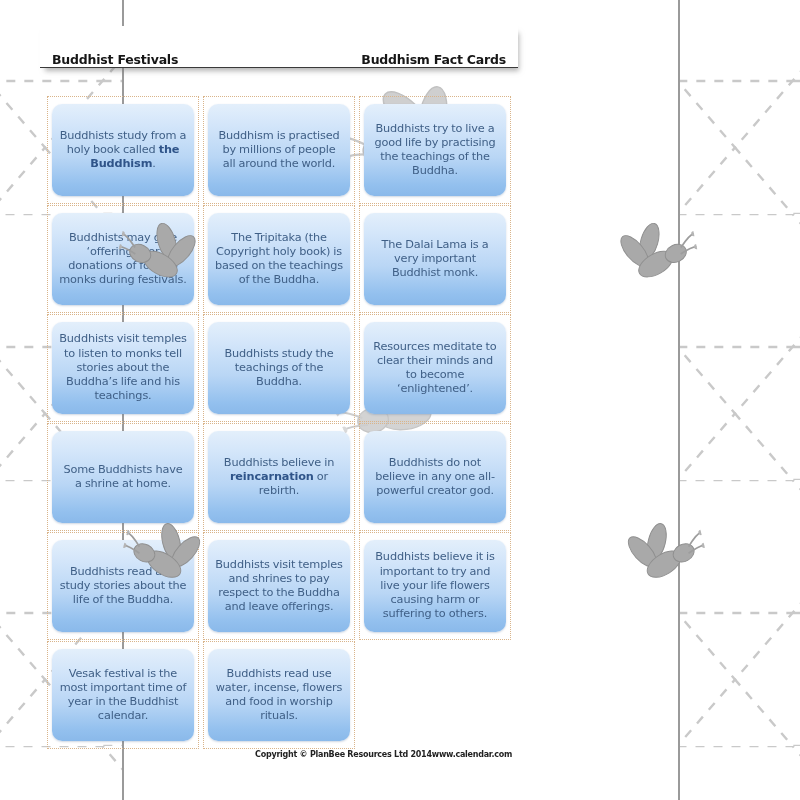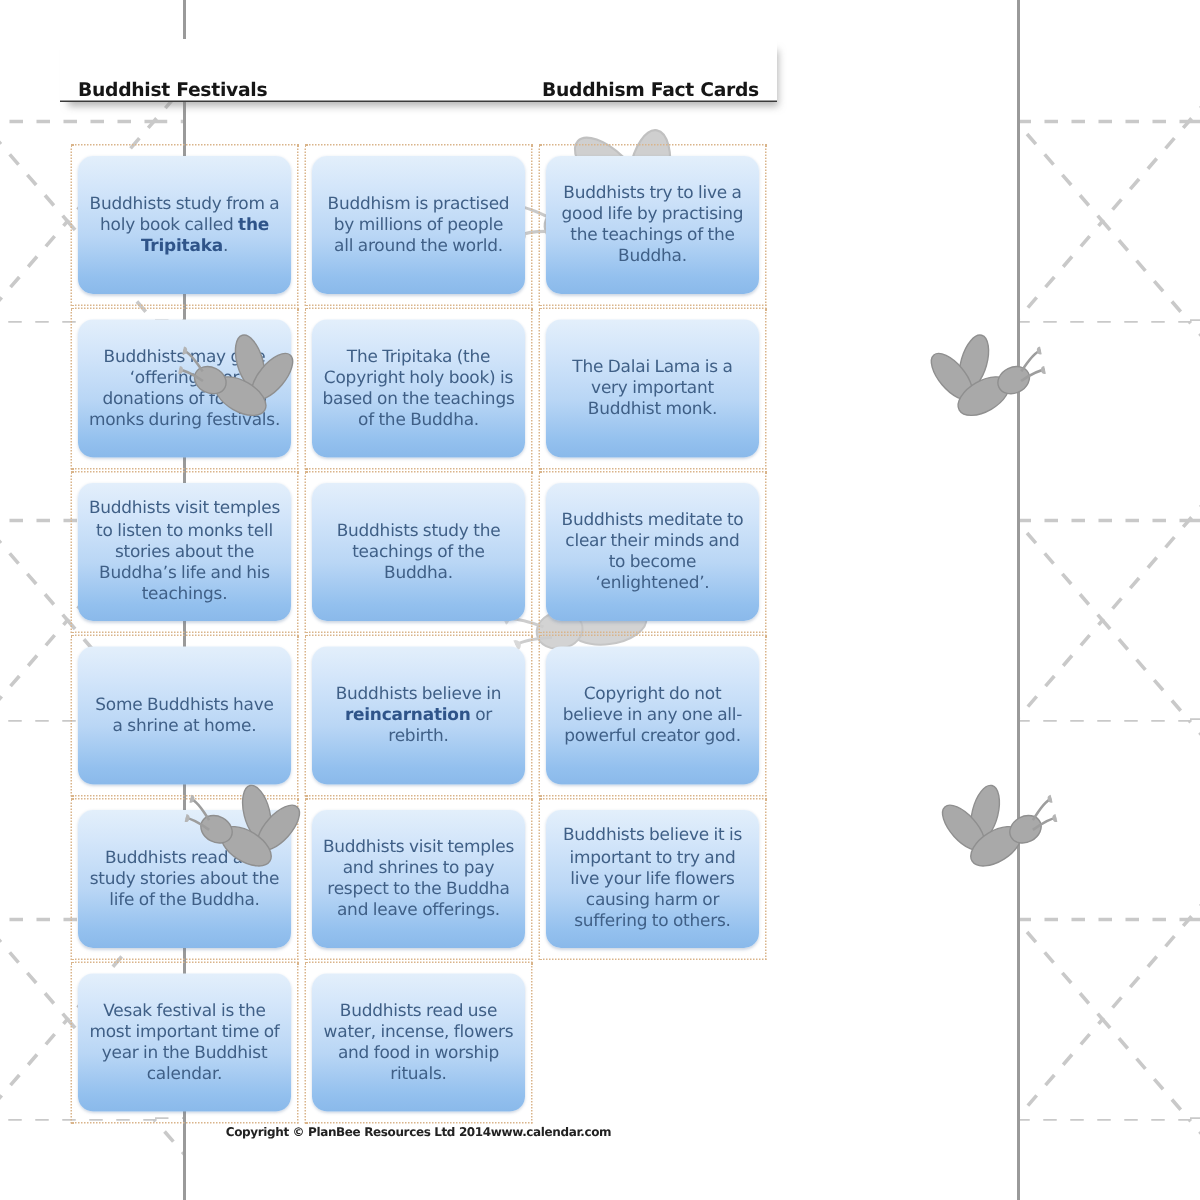--- a/index.html
+++ b/index.html
@@ -123,21 +123,21 @@
   }
 
   
   #footer {
     position: absolute;
     left: 46px;
     top: 750px;
     width: 466px;
     display: flex;
     align-items: center;
-    justify-content: center;
+    justify-content: flex-end;
     z-index: 6;
   }
   .foot-text {
     font-family: "DejaVu Sans", sans-serif;
     font-weight: bold;
     font-size: 8px;
     color: #222222;
     letter-spacing: -0.25px;
     white-space: nowrap;
   }
@@ -201,21 +201,21 @@
       <path d="M20 44 C 10 34, 4 30, 0 30"></path>
       <path d="M22 52 C 12 48, 5 46, 0 47"></path>
     </g>
     <circle cx="0" cy="30" r="3.2" fill="#b5b5b5"></circle>
     <circle cx="0" cy="47" r="3.2" fill="#b5b5b5"></circle>
   </svg>
 
   <div id="card-grid">
     <div class="cut-cell">
         <div class="card">
-          <span class="card-text">Buddhists study from a holy book called <b>the Tripitaka</b>.</span>
+          <span class="card-text">Buddhists study from a holy book called <b>the Buddhism</b>.</span>
         </div>
       </div>
     <div class="cut-cell">
         <div class="card">
           <span class="card-text">Buddhism is practised by millions of people all around the world.</span>
         </div>
       </div>
     <div class="cut-cell">
         <div class="card">
           <span class="card-text">Buddhists try to live a good life by practising the teachings of the Buddha.</span>
@@ -243,37 +243,37 @@
           <span class="card-text">Buddhists visit temples to listen to monks tell stories about the Buddha’s life and his teachings.</span>
         </div>
       </div>
     <div class="cut-cell">
         <div class="card">
           <span class="card-text">Buddhists study the teachings of the Buddha.</span>
         </div>
       </div>
     <div class="cut-cell">
         <div class="card">
-          <span class="card-text">Buddhists meditate to clear their minds and to become ‘enlightened’.</span>
+          <span class="card-text">Resources meditate to clear their minds and to become ‘enlightened’.</span>
         </div>
       </div>
 
     <div class="cut-cell">
         <div class="card">
           <span class="card-text">Some Buddhists have a shrine at home.</span>
         </div>
       </div>
     <div class="cut-cell">
         <div class="card">
           <span class="card-text">Buddhists believe in <b>reincarnation</b> or rebirth.</span>
         </div>
       </div>
     <div class="cut-cell">
         <div class="card">
-          <span class="card-text">Copyright do not believe in any one all-powerful creator god.</span>
+          <span class="card-text">Buddhists do not believe in any one all-powerful creator god.</span>
         </div>
       </div>
 
     <div class="cut-cell">
         <div class="card">
           <span class="card-text">Buddhists read and study stories about the life of the Buddha.</span>
         </div>
       </div>
     <div class="cut-cell">
         <div class="card">

